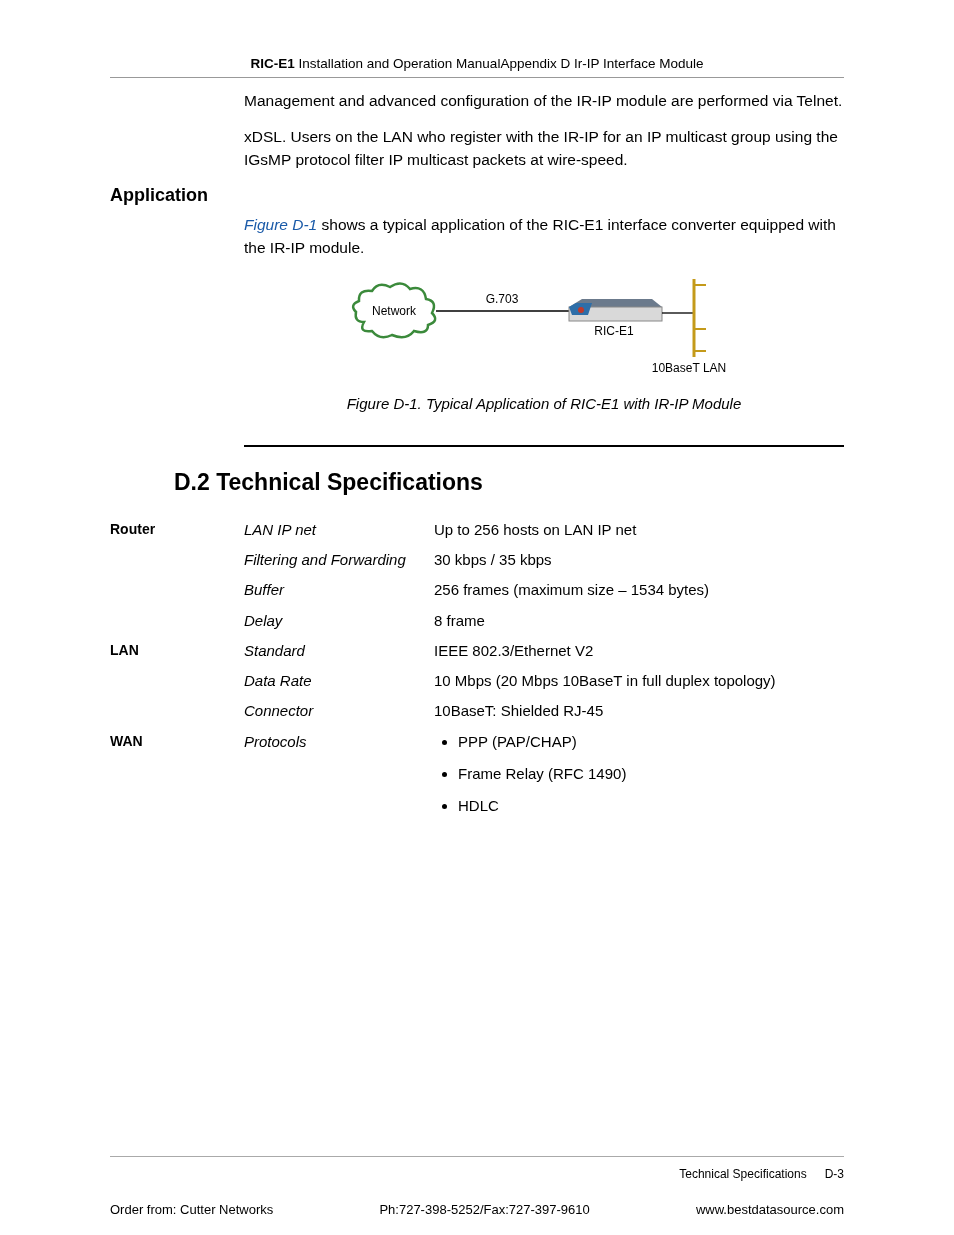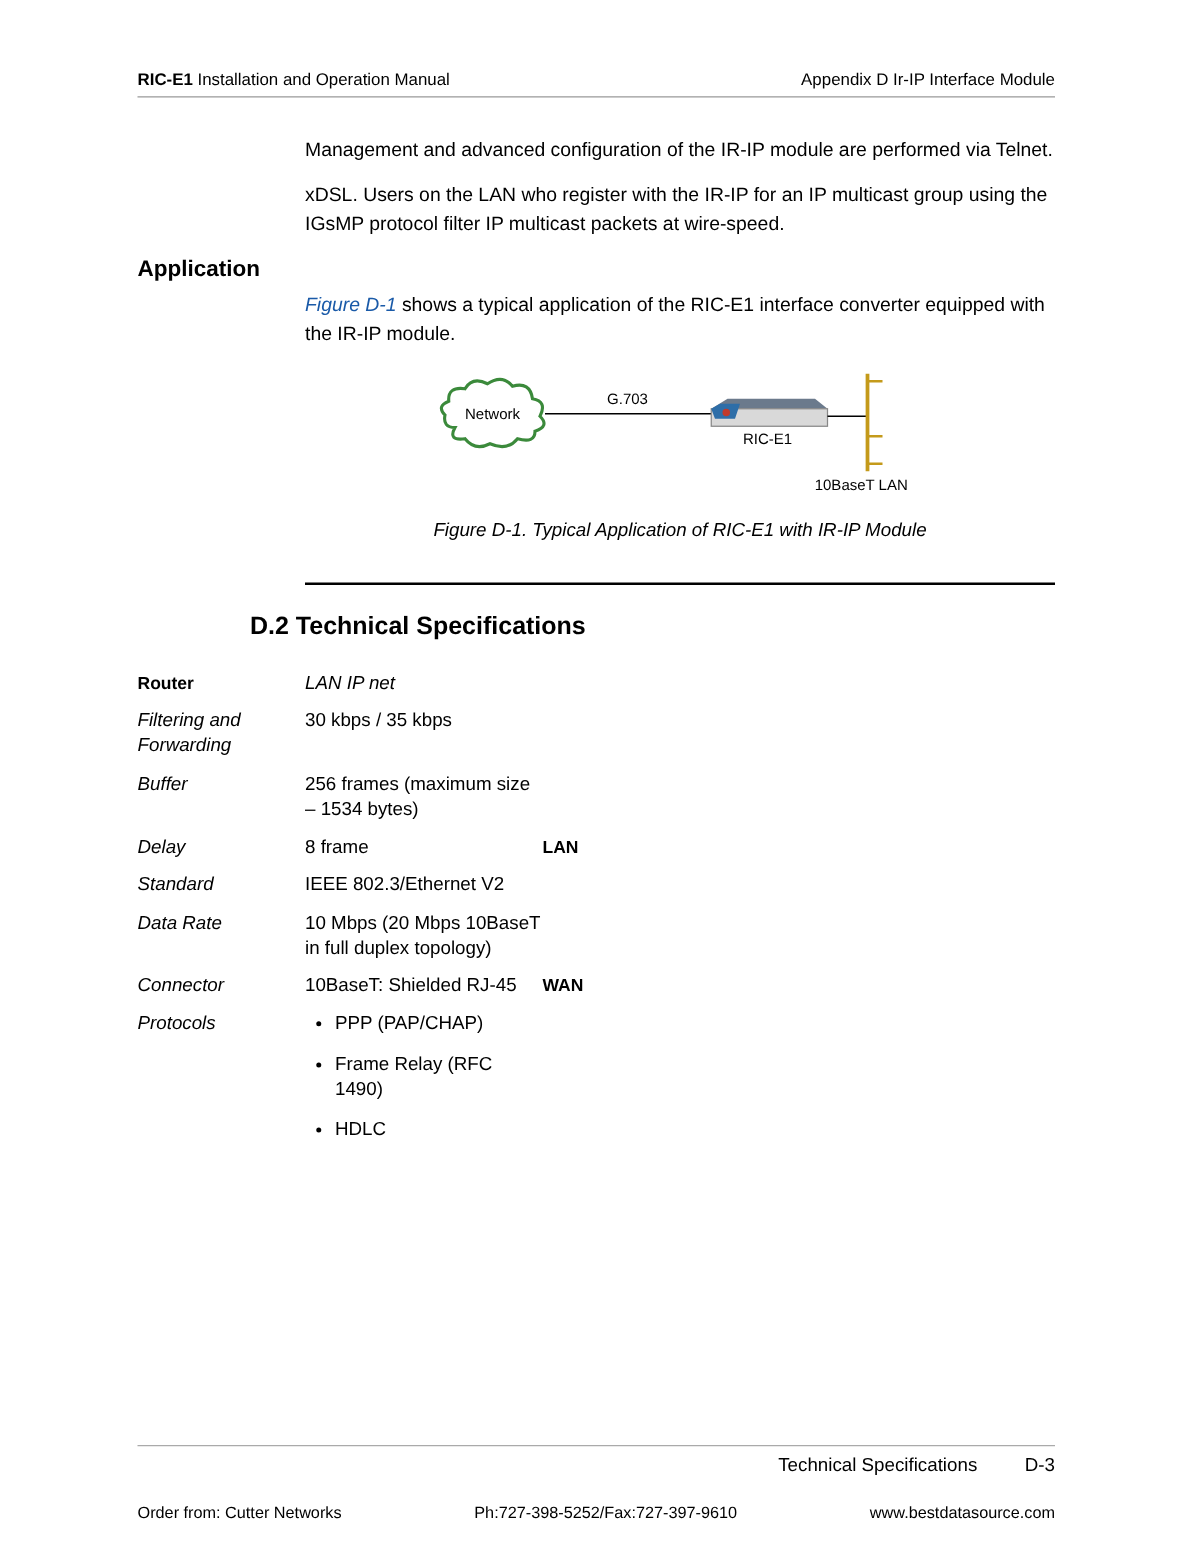--- a/index.html
+++ b/index.html
@@ -8,25 +8,25 @@
     font-size: 15px;
     color: #000;
     background: #fff;
     width: 954px;
     height: 1235px;
     position: relative;
     padding: 56px 110px 0 110px;
   }
   .hdr {
     display: flex;
-    justify-content: space-between;
+    justify-content: center;
     font-size: 13.5px;
     padding-bottom: 6px;
     border-bottom: 1px solid #999;
-    margin-bottom: 32px;
+    margin-bottom: 12px;
   }
   .hdr-l b { font-weight: 700; }
   .body-col {
     margin-left: 134px;
     line-height: 1.45;
   }
   .body-col p { margin-bottom: 14px; font-size: 15.5px; }
   .side-head {
     font-weight: 700;
     font-size: 18px;
@@ -47,22 +47,22 @@
     margin-bottom: 30px;
   }
   .sec-rule {
     border: 0;
     border-top: 2.5px solid #000;
     margin-left: 134px;
     margin-bottom: 22px;
   }
   .sec-head {
     font-weight: 700;
-    font-size: 20px;
-    margin-left: 90px;
+    font-size: 23px;
+    margin-left: 64px;
     margin-bottom: 24px;
   }
   .spec-grid {
     display: grid;
     grid-template-columns: 134px 190px 1fr;
     column-gap: 0;
     row-gap: 10px;
     font-size: 15px;
     line-height: 1.35;
   }
@@ -76,22 +76,22 @@
     bottom: 78px;
     border: 0;
     border-top: 1px solid #aaa;
   }
   .ftr1 {
     position: absolute;
     left: 110px; right: 110px;
     bottom: 54px;
     display: flex;
     justify-content: flex-end;
-    gap: 38px;
-    font-size: 15px;
+    gap: 18px;
+    font-size: 12px;
   }
   .ftr2 {
     position: absolute;
     left: 110px; right: 110px;
     bottom: 18px;
     display: flex;
     justify-content: space-between;
     font-size: 13px;
   }
 </style>
@@ -144,20 +144,21 @@
   </div>
   <div class="fig-caption">Figure D-1.  Typical Application of RIC-E1 with IR-IP Module</div>
 </div>
 
 <hr class="sec-rule">
 <div class="sec-head">D.2  Technical Specifications</div>
 
 <div class="spec-grid" id="spec-grid">
     <div class="spec-cat">Router</div>
     <div class="spec-lab">LAN IP net</div>
+    <div class="spec-val">Up to 256 hosts on LAN IP net</div>
     <div class="spec-cat"></div>
     <div class="spec-lab">Filtering and Forwarding</div>
     <div class="spec-val">30 kbps / 35 kbps</div>
     <div class="spec-cat"></div>
     <div class="spec-lab">Buffer</div>
     <div class="spec-val">256 frames (maximum size – 1534 bytes)</div>
     <div class="spec-cat"></div>
     <div class="spec-lab">Delay</div>
     <div class="spec-val">8 frame</div>
     <div class="spec-cat">LAN</div>

